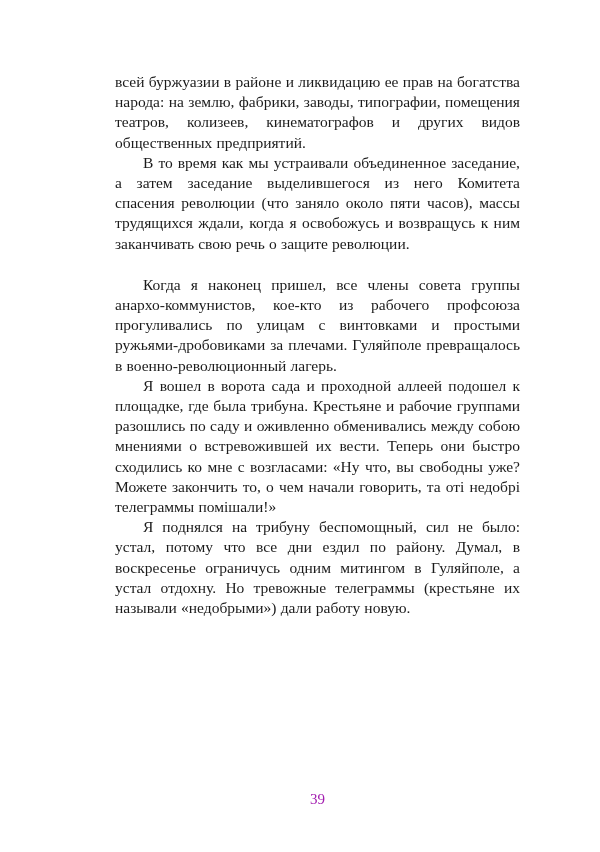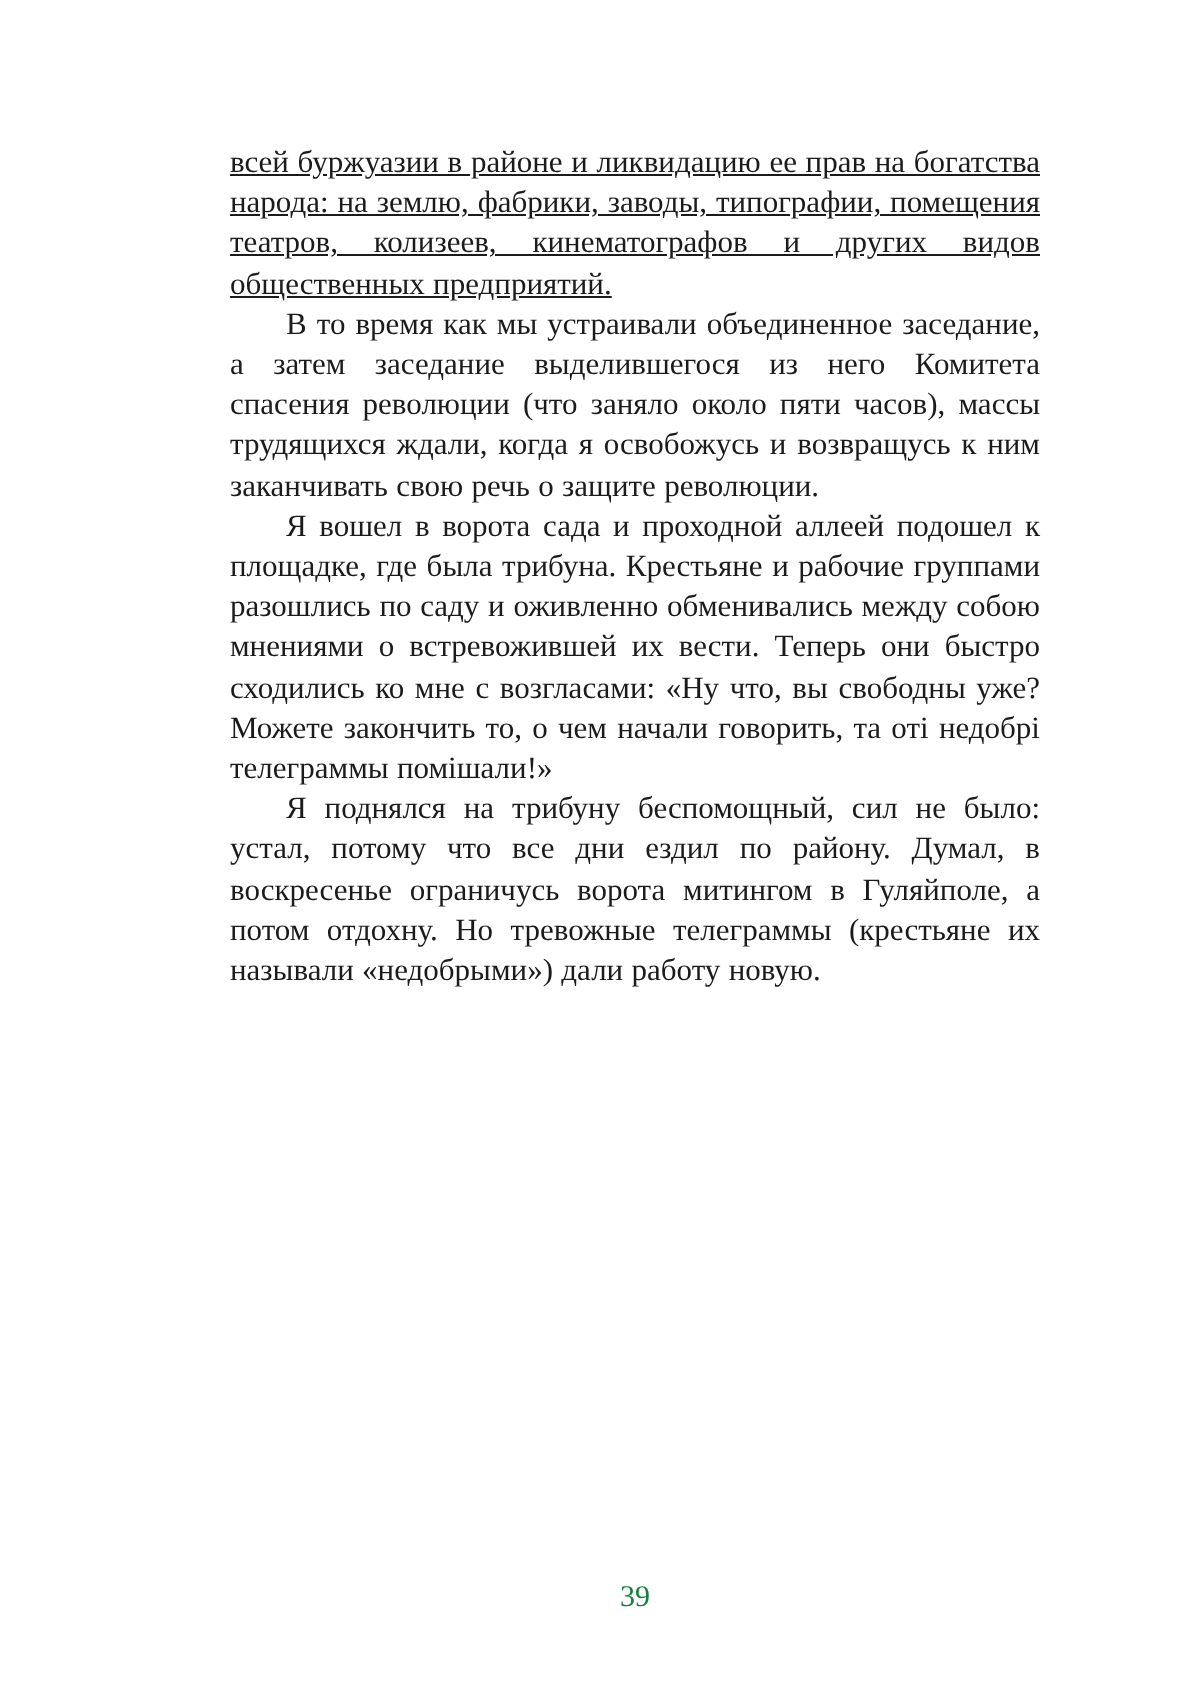--- a/index.html
+++ b/index.html
@@ -30,39 +30,39 @@
     font-size: 15.5px;
     line-height: 20.2px;
     text-align: justify;
     text-indent: 28px;
     hyphens: auto;
     -webkit-hyphens: auto;
     word-spacing: 0.02em;
   }
   .text-block p.noindent {
     text-indent: 0;
-    text-decoration: underline;
   }
   .text-block p.section-break {
     margin-top: 21px;
   }
   .page-number {
     position: absolute;
     bottom: 44px;
     left: 115px;
     right: 80px;
     text-align: center;
     font-size: 15px;
-    color: #15803d;
+    color: #a21caf;
   }
 </style>
 </head>
 <body>
 
 <div class="book-page">
   <div class="text-block">
     <p class="noindent">всей буржуазии в районе и ликвидацию ее прав на богатства народа: на землю, фабрики, заводы, типографии, помещения театров, колизеев, кинематографов и других видов общественных предприятий.</p>
     <p>В то время как мы устраивали объединенное заседание, а затем заседание выделившегося из него Комитета спасения революции (что заняло около пяти часов), массы трудящихся ждали, когда я освобожусь и возвращусь к ним заканчивать свою речь о защите революции.</p>
+    <p class="section-break">Когда я наконец пришел, все члены совета группы анархо-коммунистов, кое-кто из рабочего профсоюза прогуливались по улицам с винтовками и простыми ружьями-дробовиками за плечами. Гуляйполе превращалось в военно-революционный лагерь.</p>
     <p>Я вошел в ворота сада и проходной аллеей подошел к площадке, где была трибуна. Крестьяне и рабочие группами разошлись по саду и оживленно обменивались между собою мнениями о встревожившей их вести. Теперь они быстро сходились ко мне с возгласами: «Ну что, вы свободны уже? Можете закончить то, о чем начали говорить, та оті недобрі телеграммы помішали!»</p>
-    <p>Я поднялся на трибуну беспомощный, сил не было: устал, потому что все дни ездил по району. Думал, в воскресенье ограничусь ворота митингом в Гуляйполе, а потом отдохну. Но тревожные телеграммы (крестьяне их называли «недобрыми») дали работу новую.</p>
+    <p>Я поднялся на трибуну беспомощный, сил не было: устал, потому что все дни ездил по району. Думал, в воскресенье ограничусь одним митингом в Гуляйполе, а устал отдохну. Но тревожные телеграммы (крестьяне их называли «недобрыми») дали работу новую.</p>
   </div>
   <div class="page-number">39</div>
 </div>
 
 </body></html>

